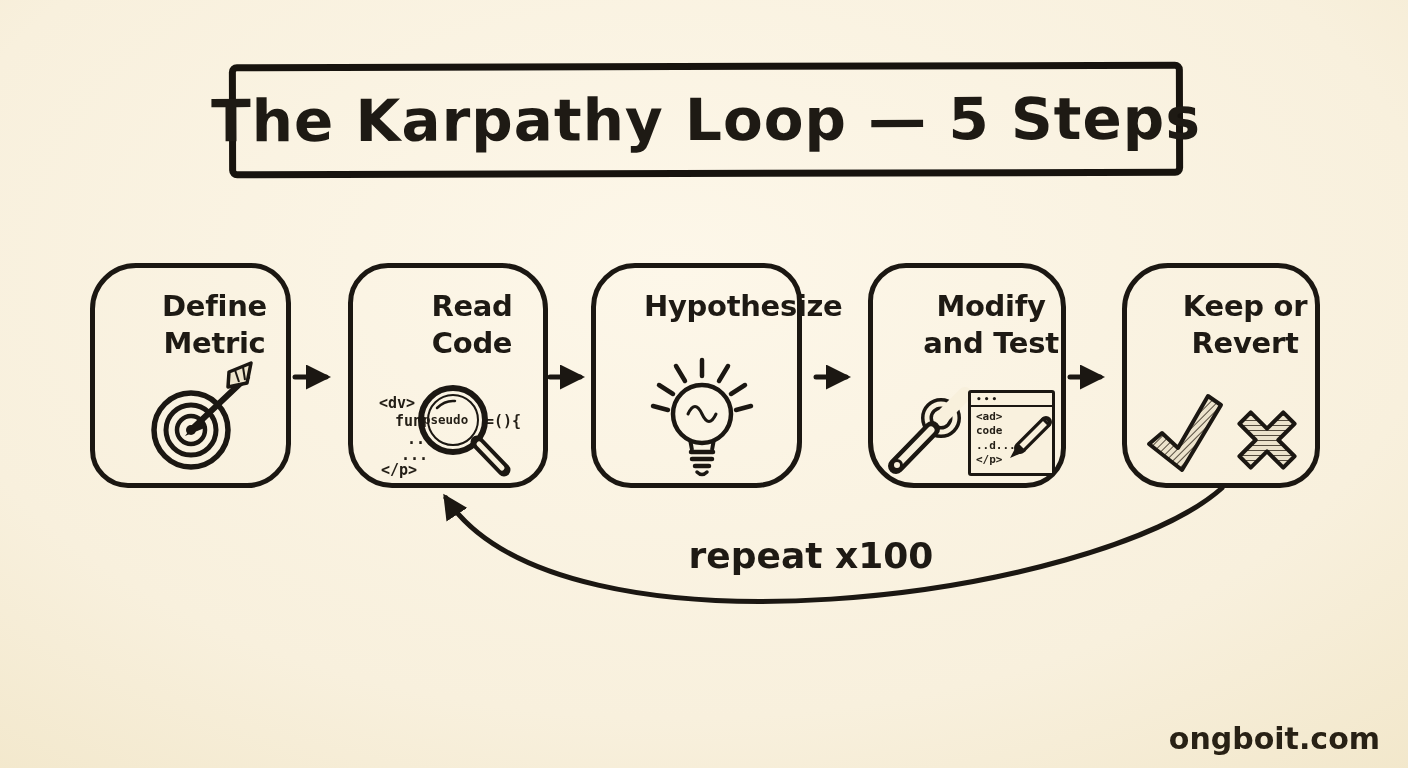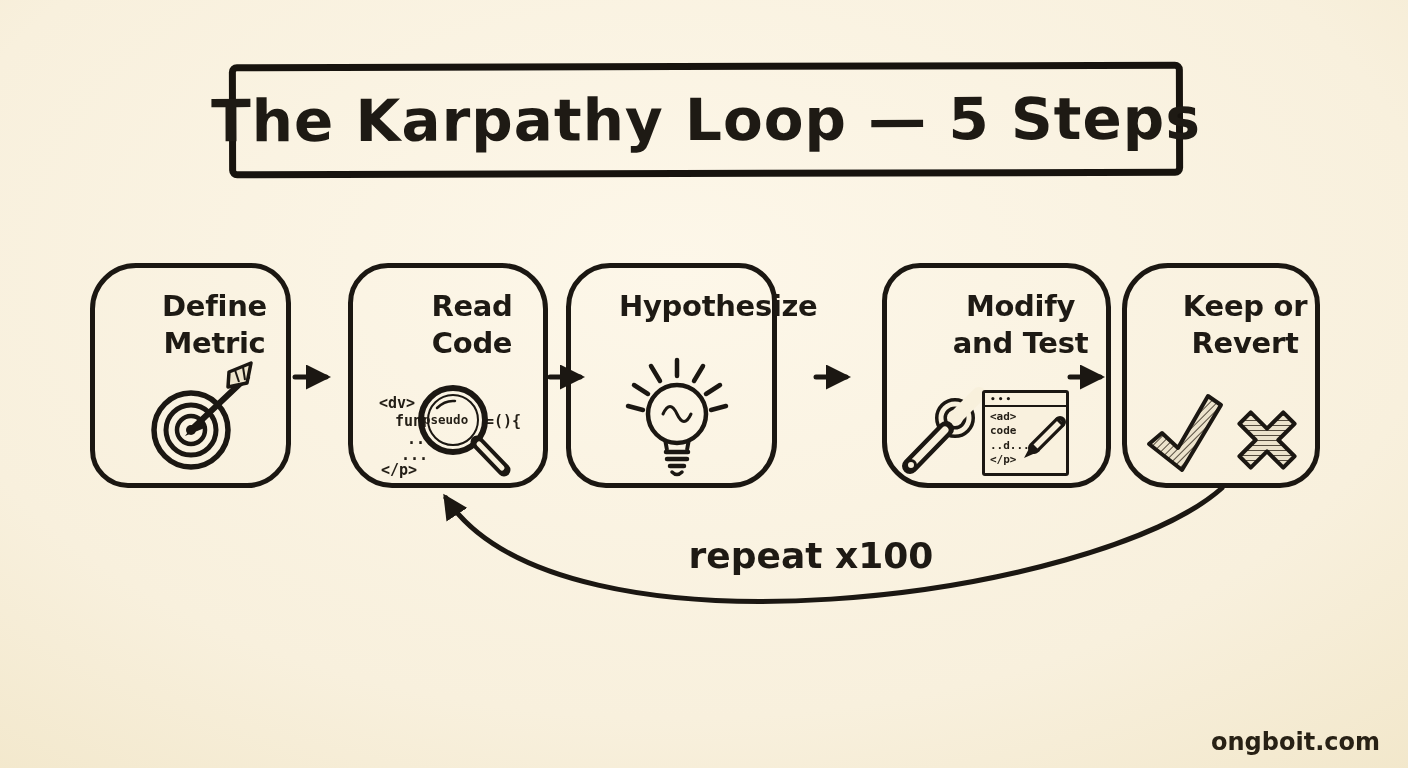--- a/index.html
+++ b/index.html
@@ -31,22 +31,22 @@
     border: 5px solid #1b1712;
     background: transparent;
   }
   .step-label {
     padding-top: 20px; text-align: center;
     font-size: 29px; font-weight: 700; line-height: 1.28;
     white-space: pre-line; letter-spacing: -0.3px; padding-left: 48px;
   }
   .s1 { left: 90px;  width: 201px; border-radius: 46px 40px 44px 38px; }
   .s2 { left: 348px; width: 200px; border-radius: 40px 46px 38px 44px; }
-  .s3 { left: 566px; width: 211px; border-radius: 44px 38px 46px 40px; }
-  .s4 { left: 868px; width: 229px; border-radius: 38px 44px 40px 46px; margin-left: 14px; }
+  .s3 { left: 591px; width: 211px; border-radius: 44px 38px 46px 40px; }
+  .s4 { left: 868px; width: 198px; border-radius: 38px 44px 40px 46px; }
   .s5 { left: 1122px; width: 198px; border-radius: 46px 42px 40px 44px; }
 
   .icon-area { position: absolute; left: 0; top: 0; width: 100%; height: 100%; }
 
   svg { display: block; }
   .ink { stroke: #1b1712; fill: none; }
   .paper { stroke: #f8f0dc; fill: none; }
 
   
   .code-txt {
@@ -84,21 +84,21 @@
   .loop-label {
     position: absolute; left: 641px; top: 535px; width: 340px;
     text-align: center; font-size: 36px; font-weight: 700;
   }
   .caption {
     position: absolute; left: 350px; top: 645px; width: 710px;
     text-align: center; font-size: 43px; font-weight: 700; letter-spacing: 0.5px;
   }
   .watermark {
     position: absolute; right: 28px; bottom: 12px;
-    font-size: 24px; font-weight: 700; color: #282115; margin-left: 24px;
+    font-size: 30px; font-weight: 700; color: #282115; margin-left: 24px;
   }
 </style>
 </head>
 <body>
 
 <div class="canvas">
 
   <div class="title-box">
     <div class="title-text">The Karpathy Loop — 5 Steps</div>
   </div>

